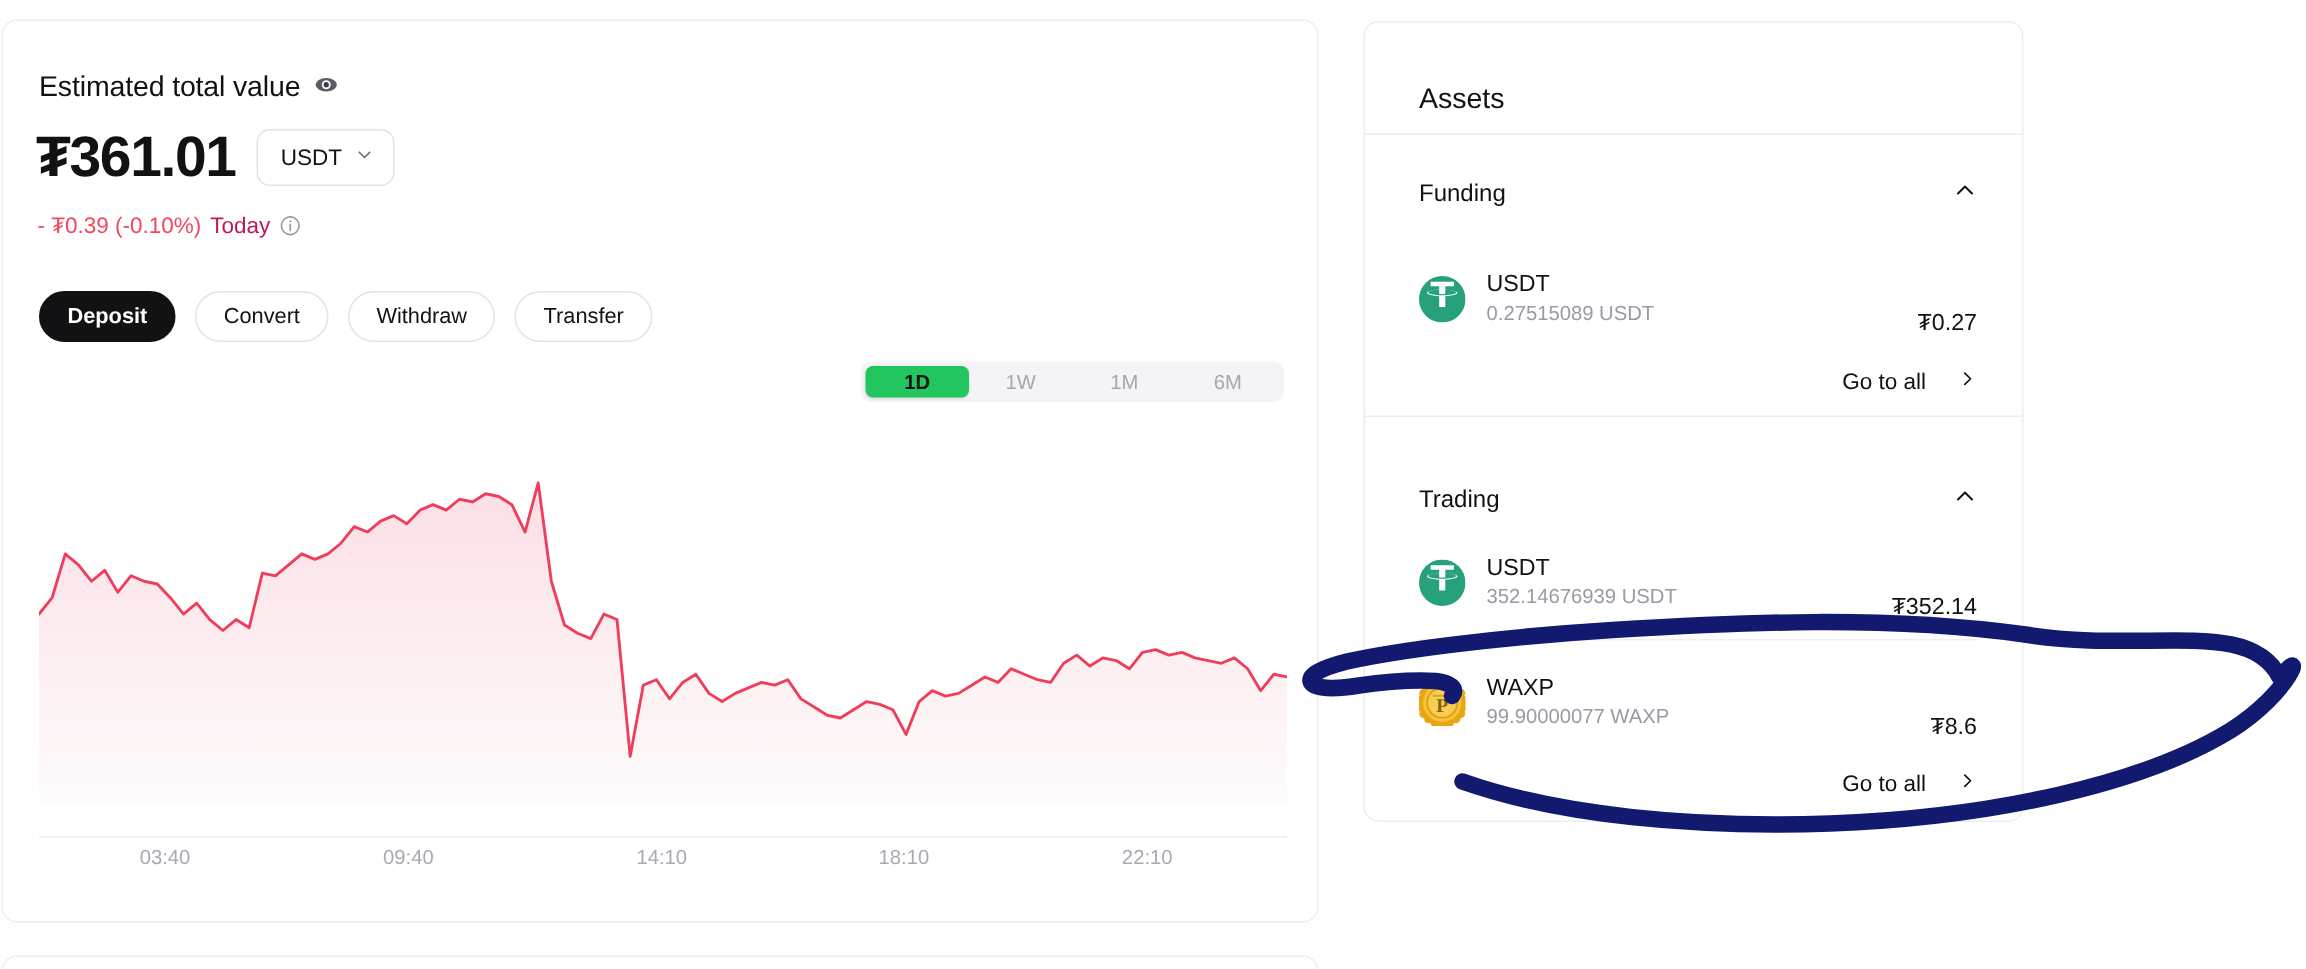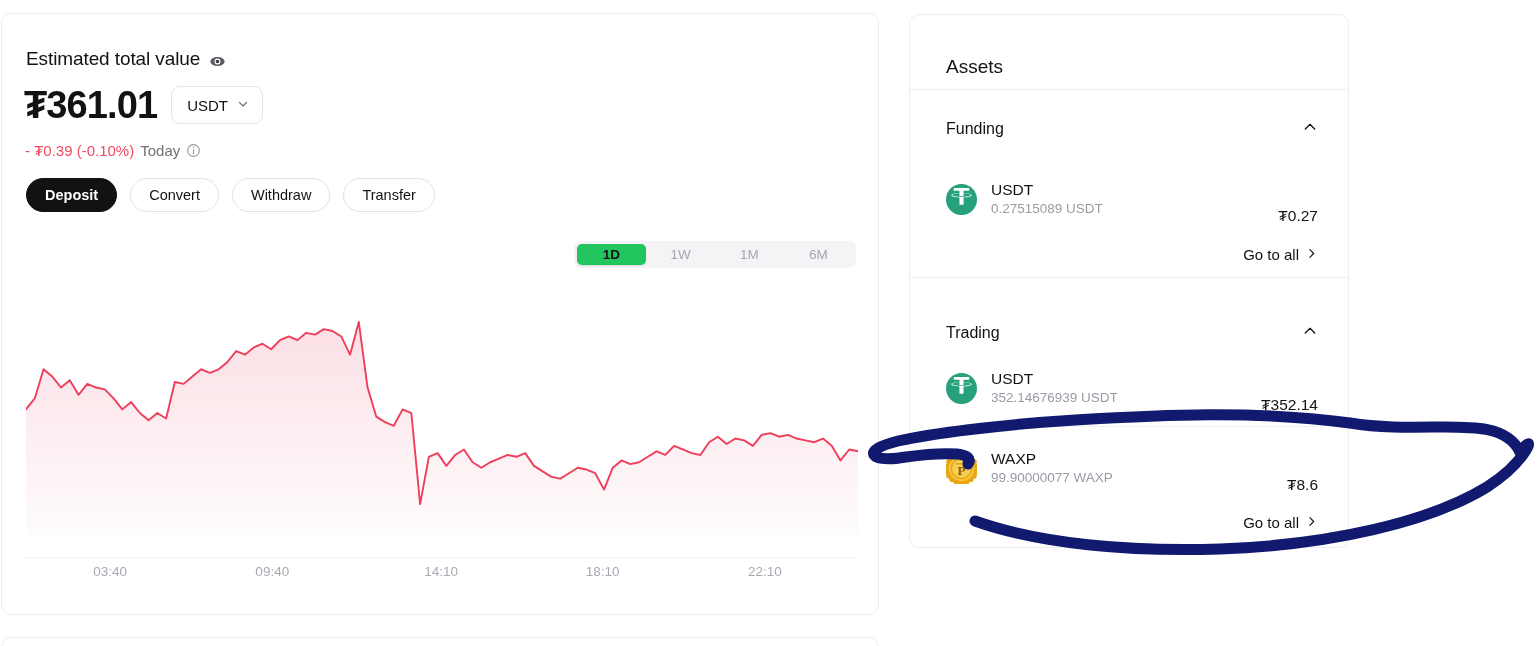--- a/index.html
+++ b/index.html
@@ -62,21 +62,21 @@
     border: 1px solid #ededf0;
     border-radius: 10px;
     box-sizing: border-box;
     z-index: 2;
   }
 
   .est-row {
     position: absolute;
     left: 24px; top: 34px;
     display: flex;
-    align-items: flex-end;
+    align-items: flex-start;
     gap: 9px;
   }
   .est-label {
     font-size: 19px;
     color: #121214;
     letter-spacing: -0.1px;
   }
   .eye-icon { display:block; }
 
   .value-row {
@@ -106,25 +106,25 @@
 
   .change-row {
     position: absolute;
     left: 23px; top: 128px;
     display: flex;
     align-items: center;
     gap: 6px;
     font-size: 15px;
   }
   .change-neg { color: #f2495e; }
-  .change-today { color: #737373; }
+  .change-today { color: #be185d; }
 
   .actions {
     position: absolute;
-    left: 24px; top: 164px;
+    left: 24px; top: 180px;
     display: flex;
     gap: 13px;
   }
   .btn {
     font-size: 14.5px;
     border-radius: 18px;
     padding: 8px 18px;
     cursor: pointer;
     box-sizing: border-box;
     border: 1px solid #e2e2e7;
@@ -255,21 +255,21 @@
     white-space: nowrap;
     text-align: right;
     margin-top: 34px;
   }
 
   .go-all {
     position: absolute;
     right: 30px;
     display: flex;
     align-items: center;
-    gap: 6px;
+    gap: 21px;
     font-size: 15px;
     color: #121214;
     cursor: pointer;
     white-space: nowrap;
   }
 
   .row-sep {
     position: absolute;
     left: 36px;
     right: 30px;

